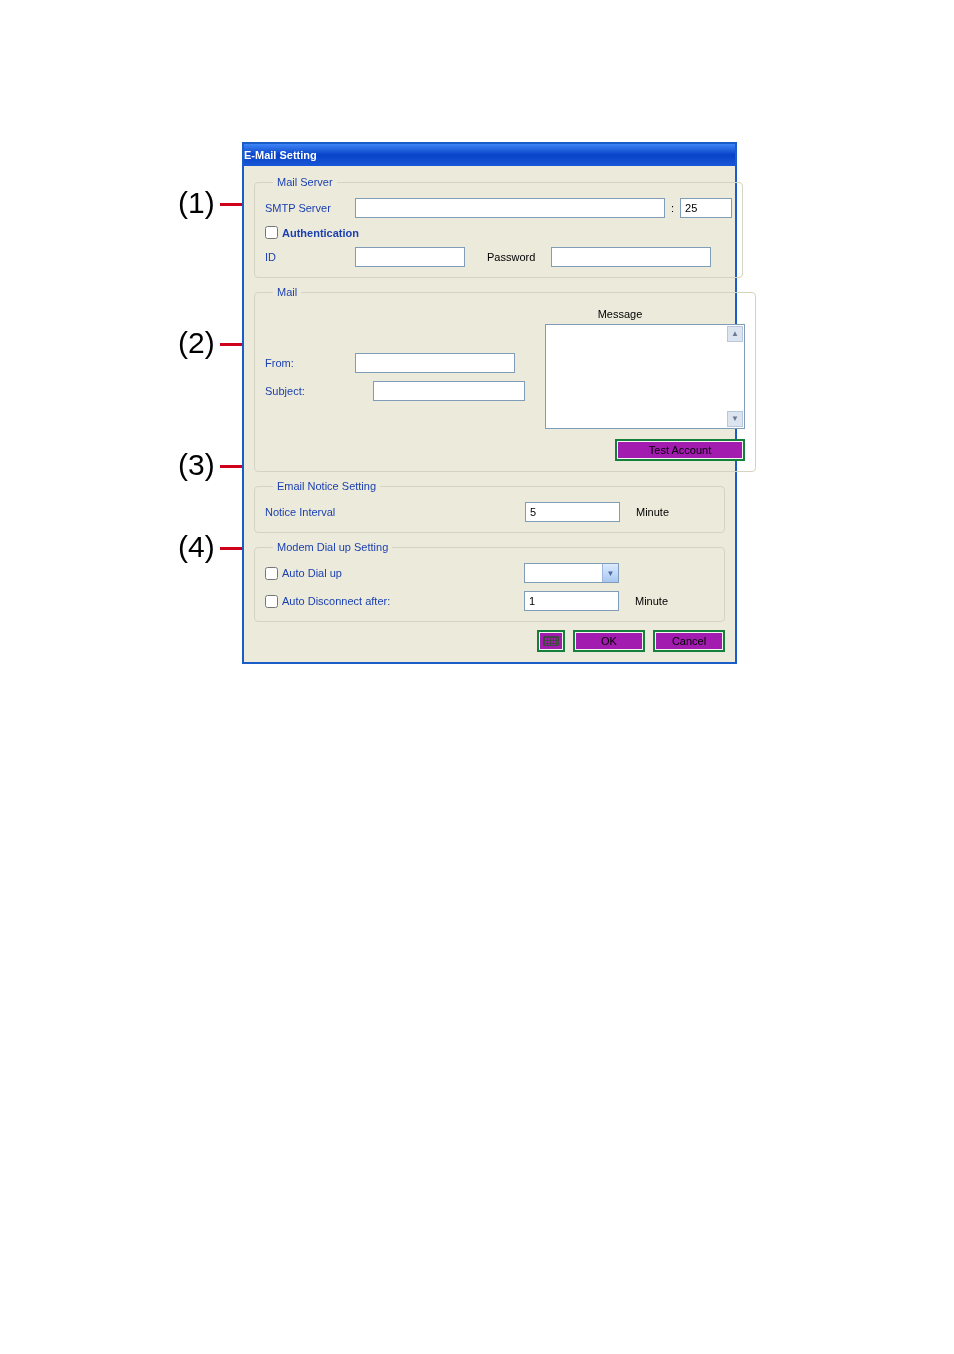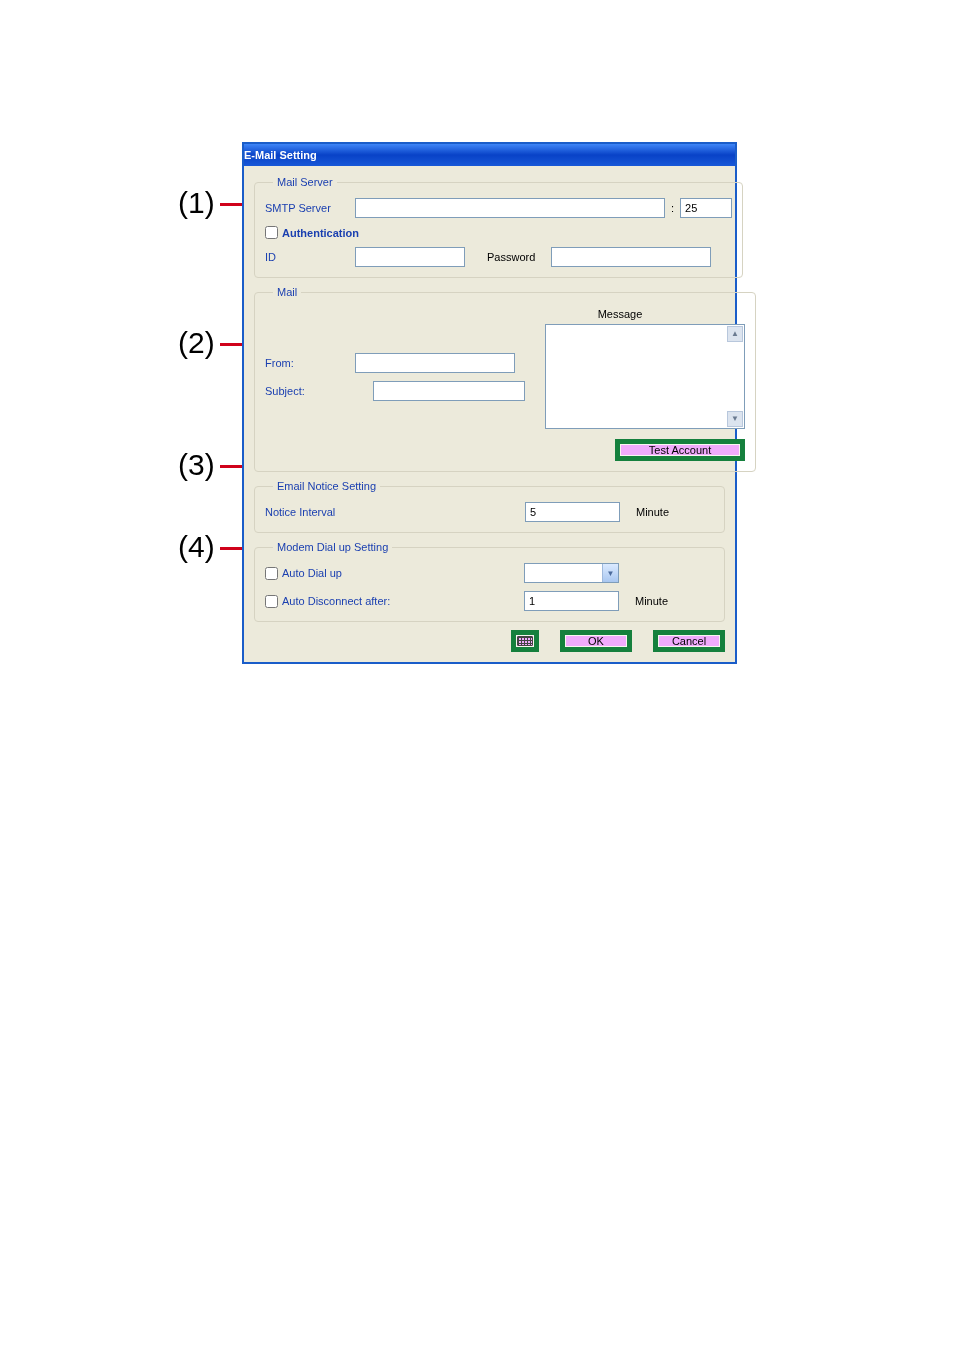--- a/index.html
+++ b/index.html
@@ -101,35 +101,35 @@
     width: 16px;
     height: 16px;
     background: #dce4ef;
     border: 1px solid #b8c7dc;
     font-size: 8px;
     text-align: center;
     line-height: 14px;
     color: #6b7b91;
   }
   .btn {
-    border: 5px solid #15803d;
-    background: #f0abfc;
+    border: 2px solid #15803d;
+    background: #a21caf;
     height: 22px;
     font-size: 11px;
     padding: 0 12px;
     cursor: pointer;
     display: inline-flex;
     align-items: center;
     justify-content: center;
     box-shadow: inset 0 0 0 1px #f7f6ef;
   }
   .bottom-btns {
     display: flex;
     justify-content: flex-end;
-    gap: 21px;
+    gap: 8px;
     margin-top: 2px;
   }
   .icon-btn {
     width: 28px;
     padding: 0;
   }
   .keyboard-icon {
     width: 16px;
     height: 10px;
     border: 1px solid #444;

